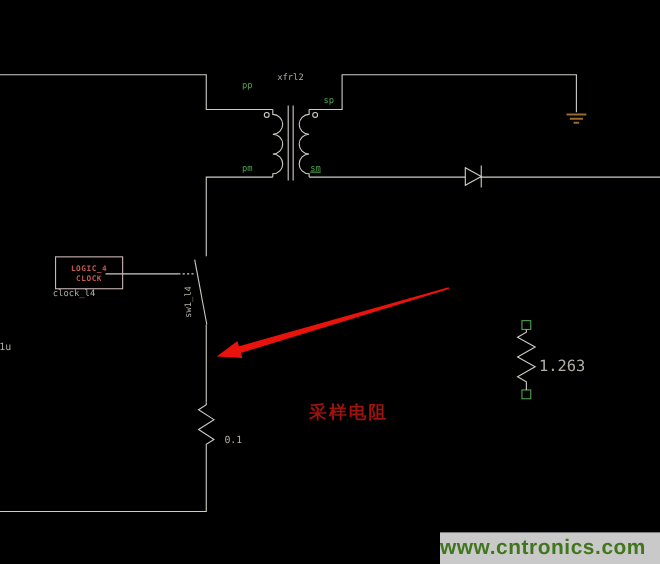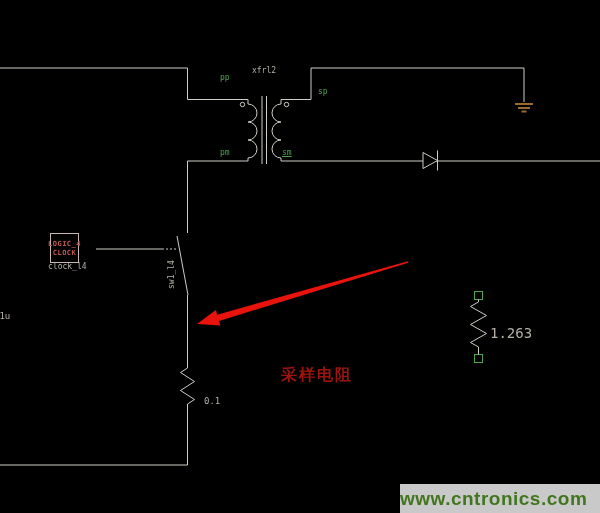--- a/index.html
+++ b/index.html
@@ -19,21 +19,21 @@
     letter-spacing:0px;
     white-space:nowrap;
   }
   .lbl-green{color:var(--label-green);}
   .lbl-rot{
     transform:rotate(-90deg);
     transform-origin:0 0;
   }
   .clock-box{
     position:absolute;left:50px;top:233px;
-    width:29px;height:30px;
+    width:62px;height:30px;
     border:1px solid var(--box-border);
     box-sizing:border-box;
     display:flex;flex-direction:column;
     align-items:center;justify-content:center;
     gap:1px;
   }
   .clock-box span{
     color:var(--instance-red);
     font-size:7px;font-weight:bold;
     line-height:8px;letter-spacing:0.5px;
@@ -120,21 +120,21 @@
       <path class="wire" d="M478.5,299.5 L478.5,302 L470.5,306.5 L486.5,315.5 L470.5,324.5 L486.5,333.5 L470.5,342.5 L478.5,347 V354.5"></path>
     </g>
 
     <g>
       <polygon fill="var(--arrow-red)" points="407.8,261.2 217.2,314.7 215.8,310.1 197,324 220.4,325.5 219,320.9 408.2,262.8"></polygon>
     </g>
   </svg>
 
   <span class="lbl" style="left:252px;top:66px;">xfrl2</span>
   <span class="lbl lbl-green" style="left:220px;top:73px;">pp</span>
-  <span class="lbl lbl-green" style="left:294px;top:87px;margin-left:24px;">sp</span>
+  <span class="lbl lbl-green" style="left:294px;top:87px;">sp</span>
   <span class="lbl lbl-green" style="left:220px;top:148px;">pm</span>
   <span class="lbl lbl-green" style="left:282px;top:148px;text-decoration:underline;">sm</span>
 
   <span class="lbl" style="left:48px;top:218px;margin-top:44px;">clock_l4</span>
   <div class="clock-box">
     <span>LOGIC_4</span>
     <span>CLOCK</span>
   </div>
 
   <span class="lbl lbl-rot" style="left:167px;top:289px;">sw1_l4</span>

